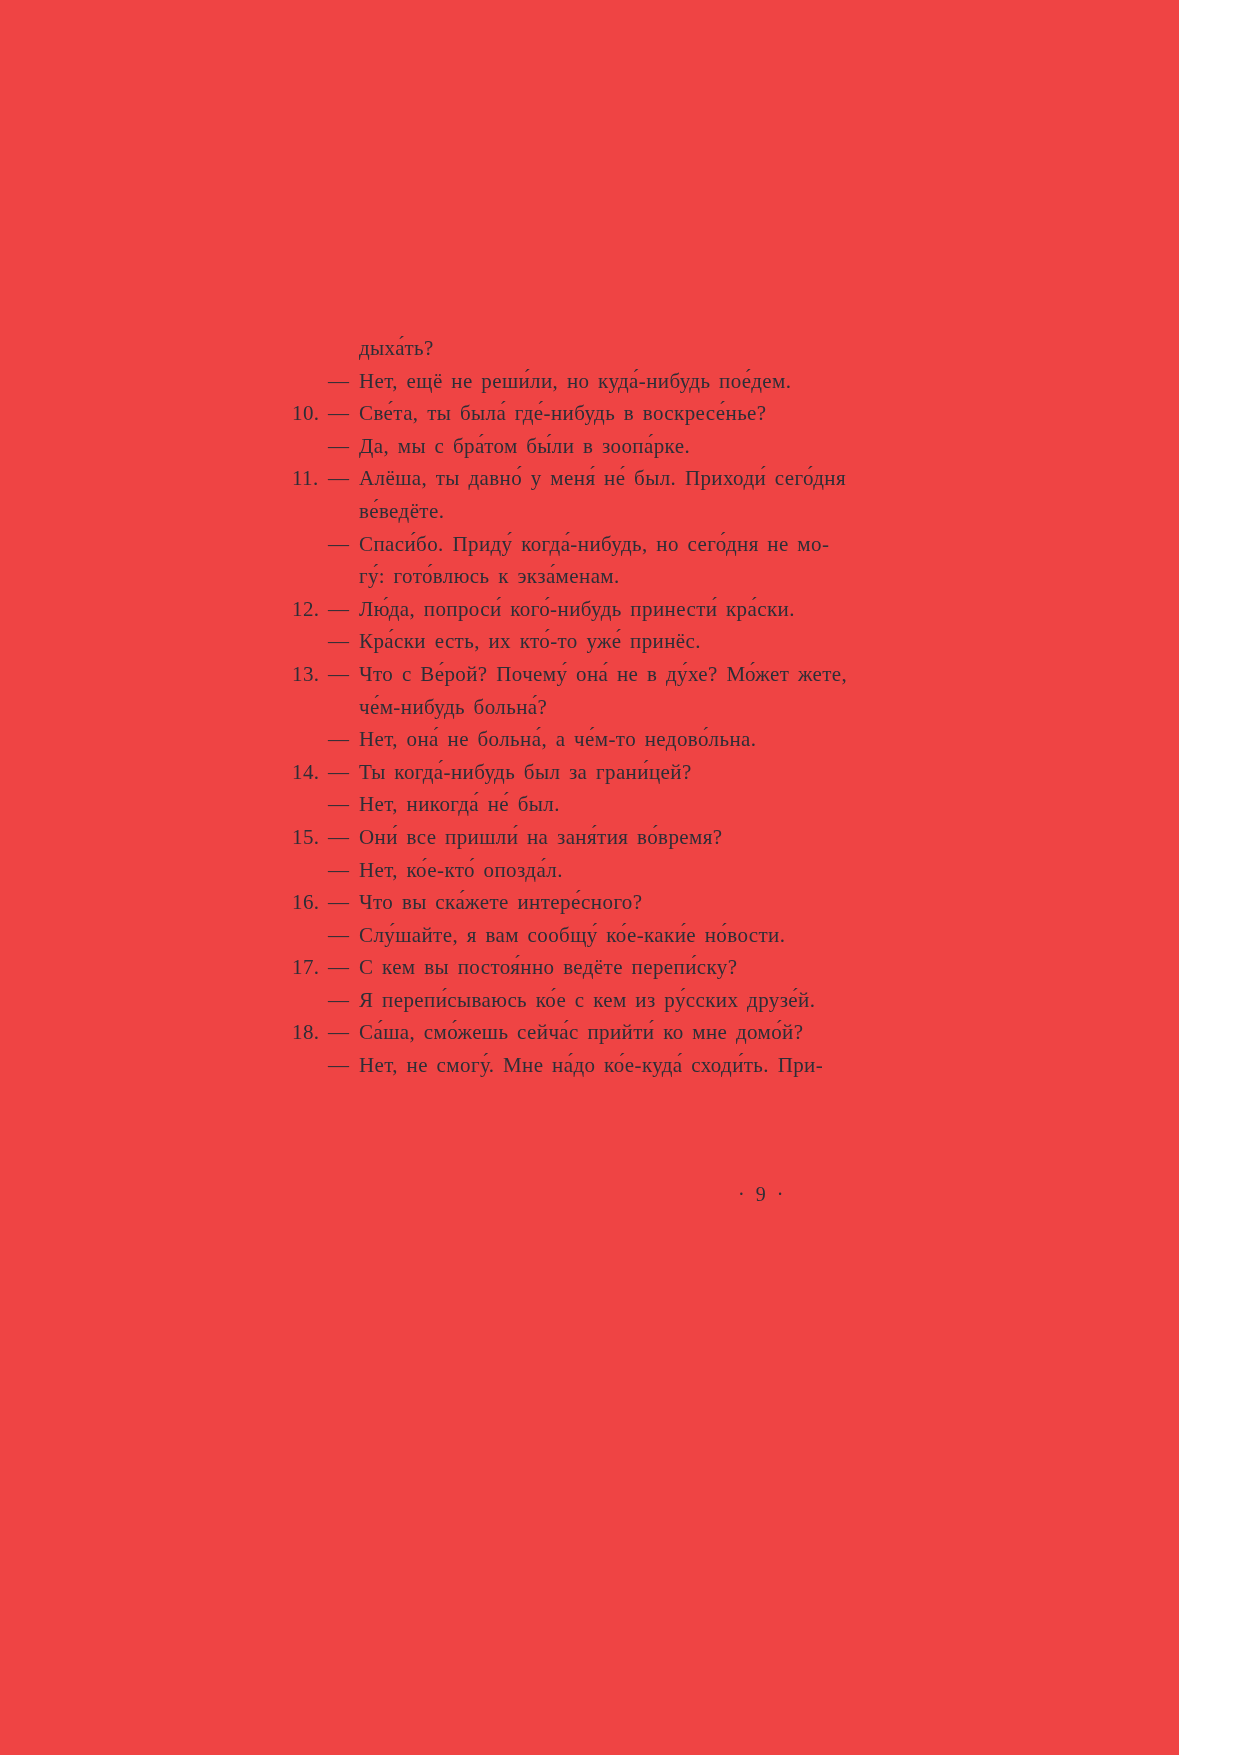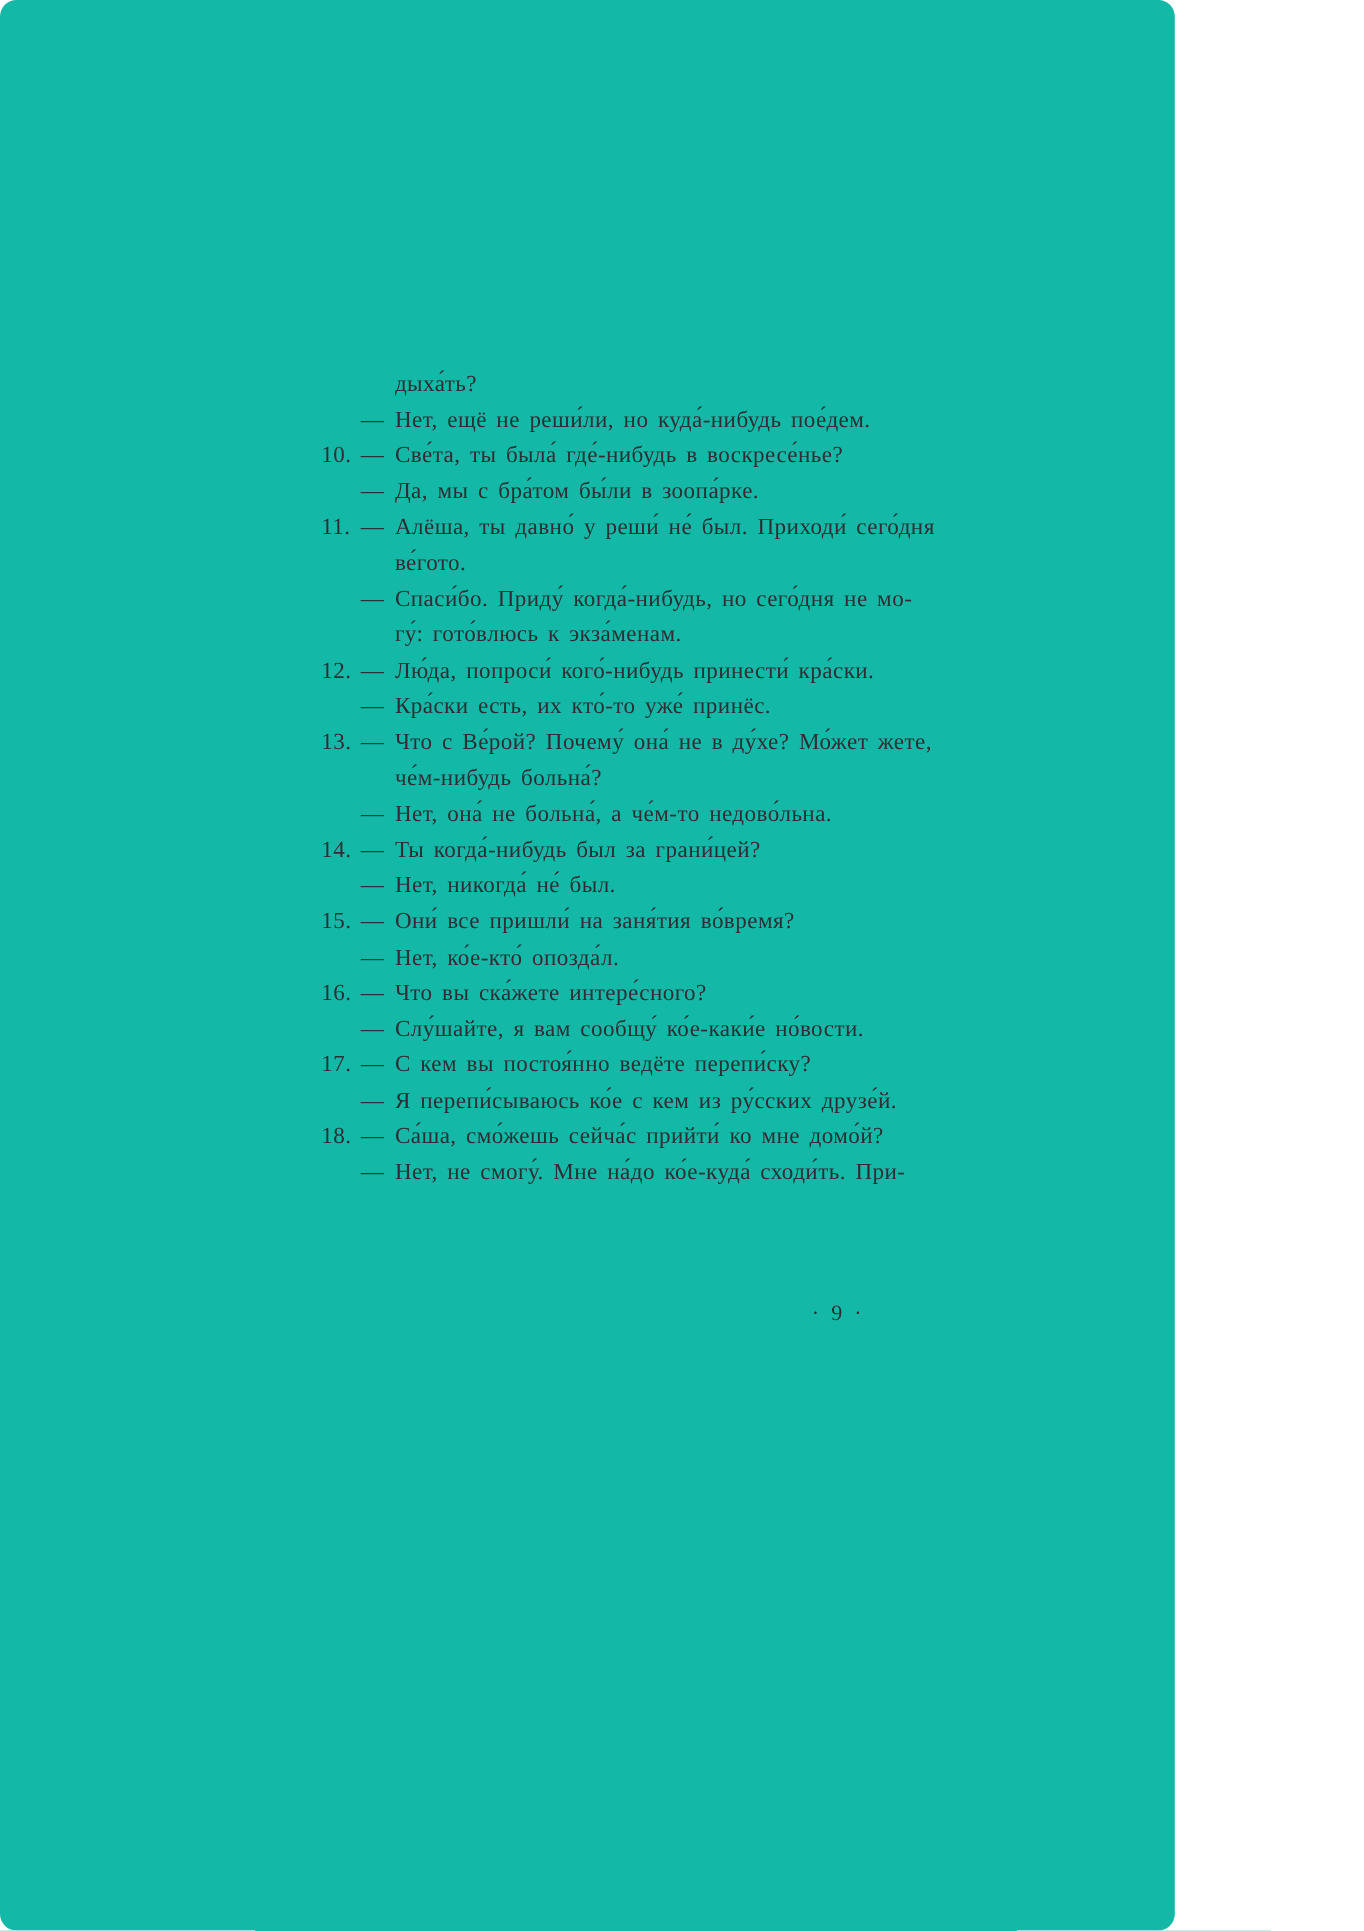--- a/index.html
+++ b/index.html
@@ -2,27 +2,26 @@
 <html><head>
 <meta charset="utf-8">
 <style>
   html, body {
     margin: 0;
     padding: 0;
     background: #ffffff;
   }
   .page {
     position: relative;
-    width: 1068px;
+    width: 1179px;
     height: 1755px;
-    background: #14b8a6;
+    background: #ef4444;
     overflow: hidden;
     font-family: "Liberation Serif", "DejaVu Serif", serif;
     color: #2e2e36;
-    border-radius: 15px;
   }
   .dialogue {
     position: absolute;
     left: 268px;
     top: 336px;
     width: 600px;
     font-size: 21px;
     letter-spacing: 0.4px;
     word-spacing: 3px;
   }
@@ -79,27 +78,27 @@
 
   <div class="line">
     <span class="num"></span>
     <span class="dash">—</span>
     <span class="text">Да, мы с бра́том бы́ли в зоопа́рке.</span>
   </div>
 
   <div class="line">
     <span class="num">11.</span>
     <span class="dash">—</span>
-    <span class="text">Алёша, ты давно́ у реши́ не́ был. Приходи́ сего́дня</span>
-  </div>
-
-  <div class="line">
-    <span class="num"></span>
-    <span class="dash"></span>
-    <span class="text">ве́гото.</span>
+    <span class="text">Алёша, ты давно́ у меня́ не́ был. Приходи́ сего́дня</span>
+  </div>
+
+  <div class="line">
+    <span class="num"></span>
+    <span class="dash"></span>
+    <span class="text">ве́ведёте.</span>
   </div>
 
   <div class="line">
     <span class="num"></span>
     <span class="dash">—</span>
     <span class="text">Спаси́бо. Приду́ когда́-нибудь, но сего́дня не мо-</span>
   </div>
 
   <div class="line">
     <span class="num"></span>

